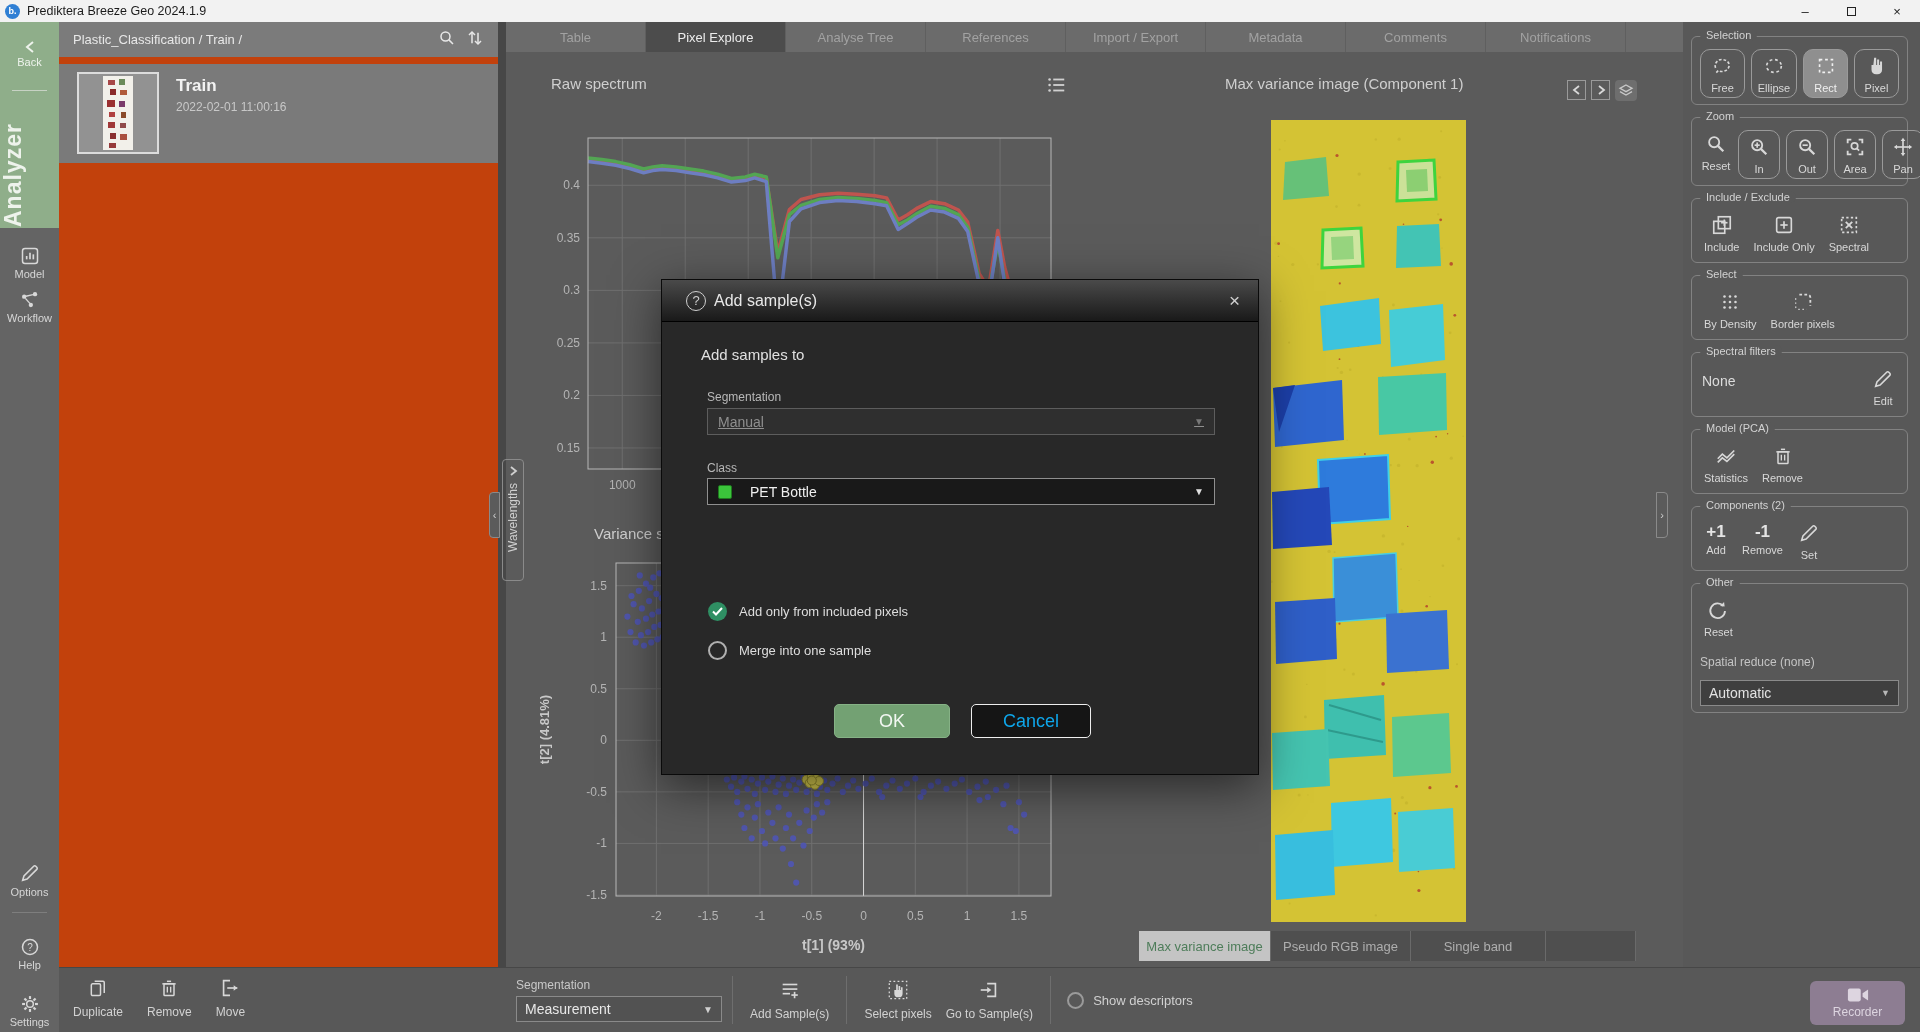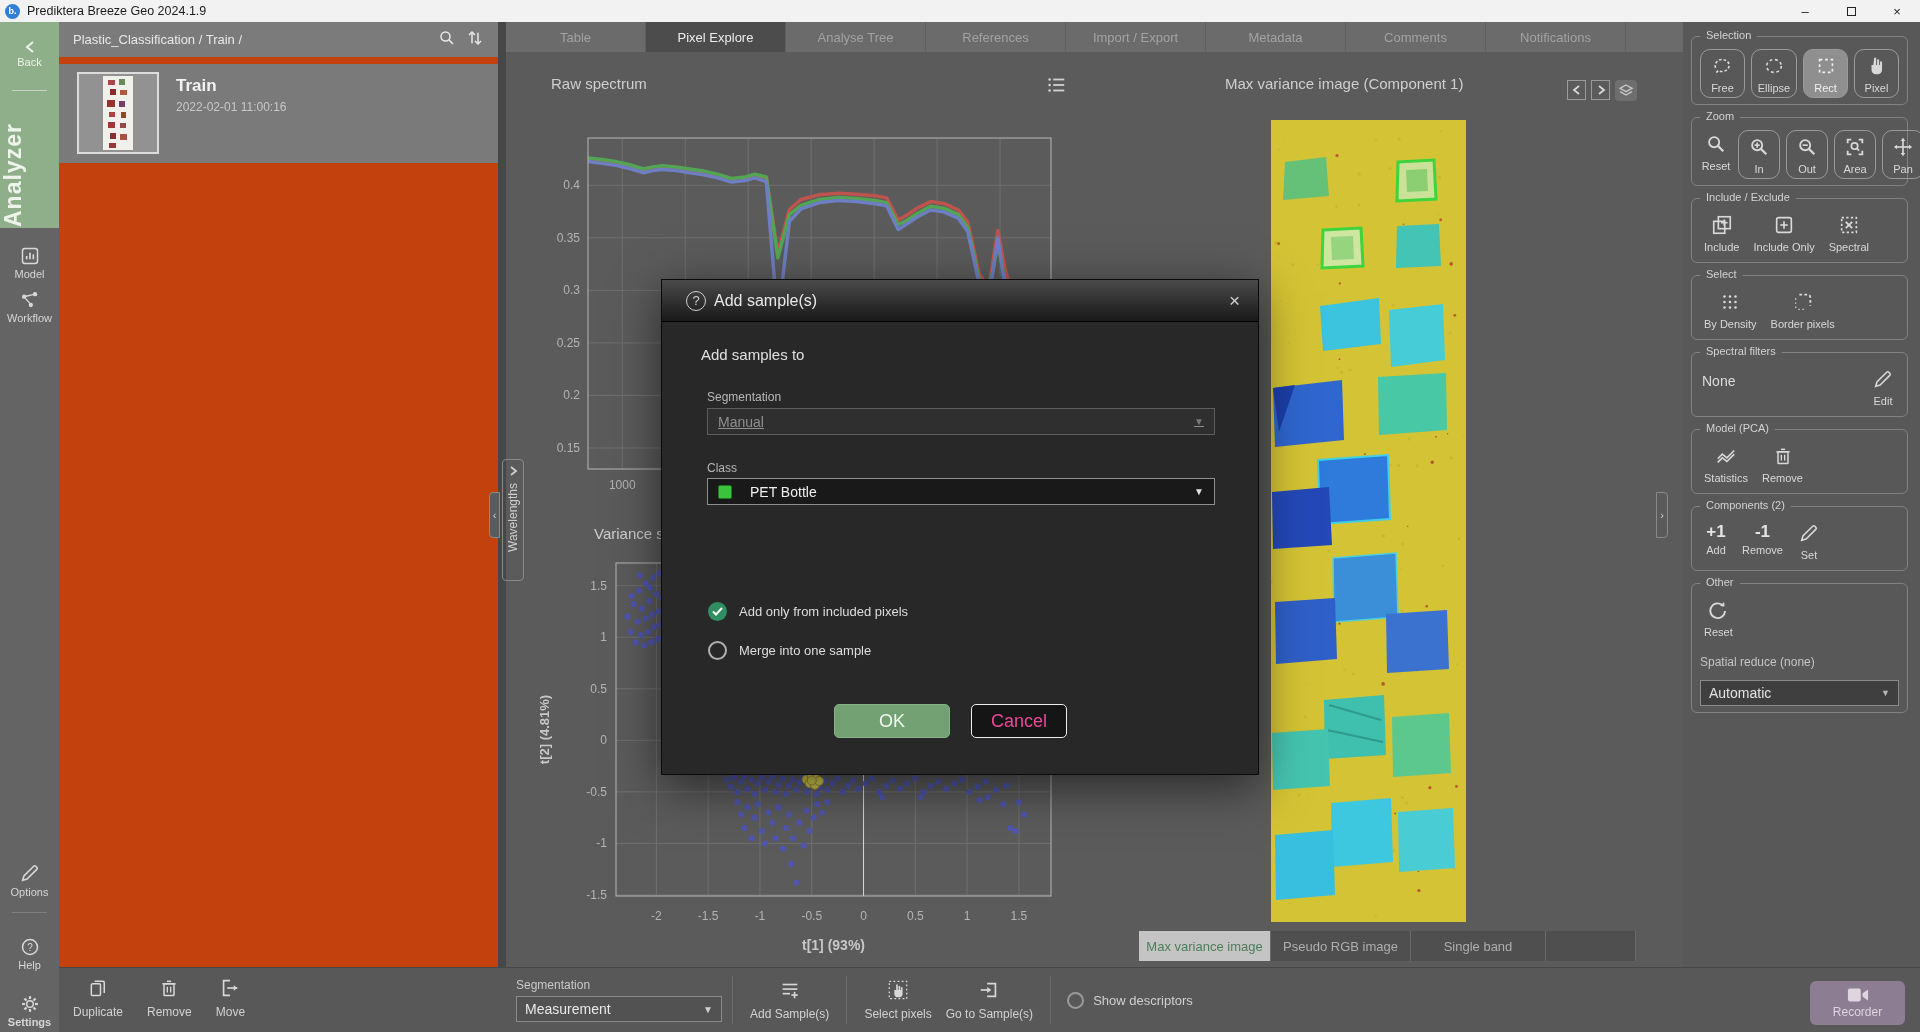--- a/index.html
+++ b/index.html
@@ -118,21 +118,21 @@
   #class-swatch { width:14px; height:14px; border-radius:2px; margin-right:18px; border:1px solid #1f7a1f; }
   .modal-dd .tri { margin-left:auto; font-size:10px; }
   .modal-opt { position:absolute; left:46px; display:flex; align-items:center; gap:12px;
     font-size:13px; color:#dedede; }
   #modal-check-circle { width:19px; height:19px; border-radius:50%; background:#2f8f63; display:flex;
     align-items:center; justify-content:center; }
   #modal-radio-circle { width:19px; height:19px; border-radius:50%; border:2px solid #b0b0b0; }
   .modal-btn { position:absolute; top:424px; height:34px; border-radius:5px; display:flex;
     align-items:center; justify-content:center; font-size:18px; }
   #ok-btn { left:172px; width:116px; background:#73a173; color:#f2f7f2; border:1px solid #86b286; }
-  #cancel-btn { left:309px; width:96px; background:#151515; color:#ec4899; border:1px solid #ededed; }
+  #cancel-btn { left:309px; width:120px; background:#151515; color:#0ea5e9; border:1px solid #ededed; }
 </style>
 </head>
 <body>
 
 <div id="titlebar">
   <div id="app-icon">b.</div>
   <div id="titlebar-title">Prediktera Breeze Geo 2024.1.9</div>
   <div id="win-controls">
     <div class="win-btn">–</div>
     <div class="win-btn">
@@ -170,21 +170,21 @@
     </div>
   <div class="side-divider" style="top:890px;border-top-color:#7e7e7e;"></div>
   <div id="sidebar-bottom">
       <div class="side-item" style="top: 840px;"><span style="color:#d8d8d8"><svg width="22" height="22" viewBox="0 0 24 24">
             <path d="M4 20 l1.4-4.8 L16 4.6 a1.6 1.6 0 0 1 2.3 0 l1.1 1.1 a1.6 1.6 0 0 1 0 2.3 L8.8 18.6 Z" fill="none" stroke="currentColor" stroke-width="1.7"></path>
           </svg></span><span>Options</span></div>
       <div class="side-item" style="top: 915px;"><span style="color:#d8d8d8"><svg width="20" height="20" viewBox="0 0 24 24">
             <circle cx="12" cy="12" r="9" fill="none" stroke="currentColor" stroke-width="1.8"></circle>
             <text x="12" y="16.5" text-anchor="middle" font-size="12" fill="currentColor" font-family="Liberation Sans, sans-serif">?</text>
           </svg></span><span>Help</span></div>
-      <div class="side-item" style="top: 972px; font-weight: bold;"><span style="color:#d8d8d8"><svg width="20" height="20" viewBox="0 0 24 24">
+      <div class="side-item" style="top: 972px;"><span style="color:#d8d8d8"><svg width="20" height="20" viewBox="0 0 24 24">
             <circle cx="12" cy="12" r="4" fill="none" stroke="currentColor" stroke-width="1.8"></circle>
             <g stroke="currentColor" stroke-width="2.6">
               <line x1="12" y1="2.5" x2="12" y2="6"></line>
               <line x1="12" y1="18" x2="12" y2="21.5"></line>
               <line x1="2.5" y1="12" x2="6" y2="12"></line>
               <line x1="18" y1="12" x2="21.5" y2="12"></line>
               <line x1="5.3" y1="5.3" x2="7.8" y2="7.8"></line>
               <line x1="16.2" y1="16.2" x2="18.7" y2="18.7"></line>
               <line x1="18.7" y1="5.3" x2="16.2" y2="7.8"></line>
               <line x1="7.8" y1="16.2" x2="5.3" y2="18.7"></line>

